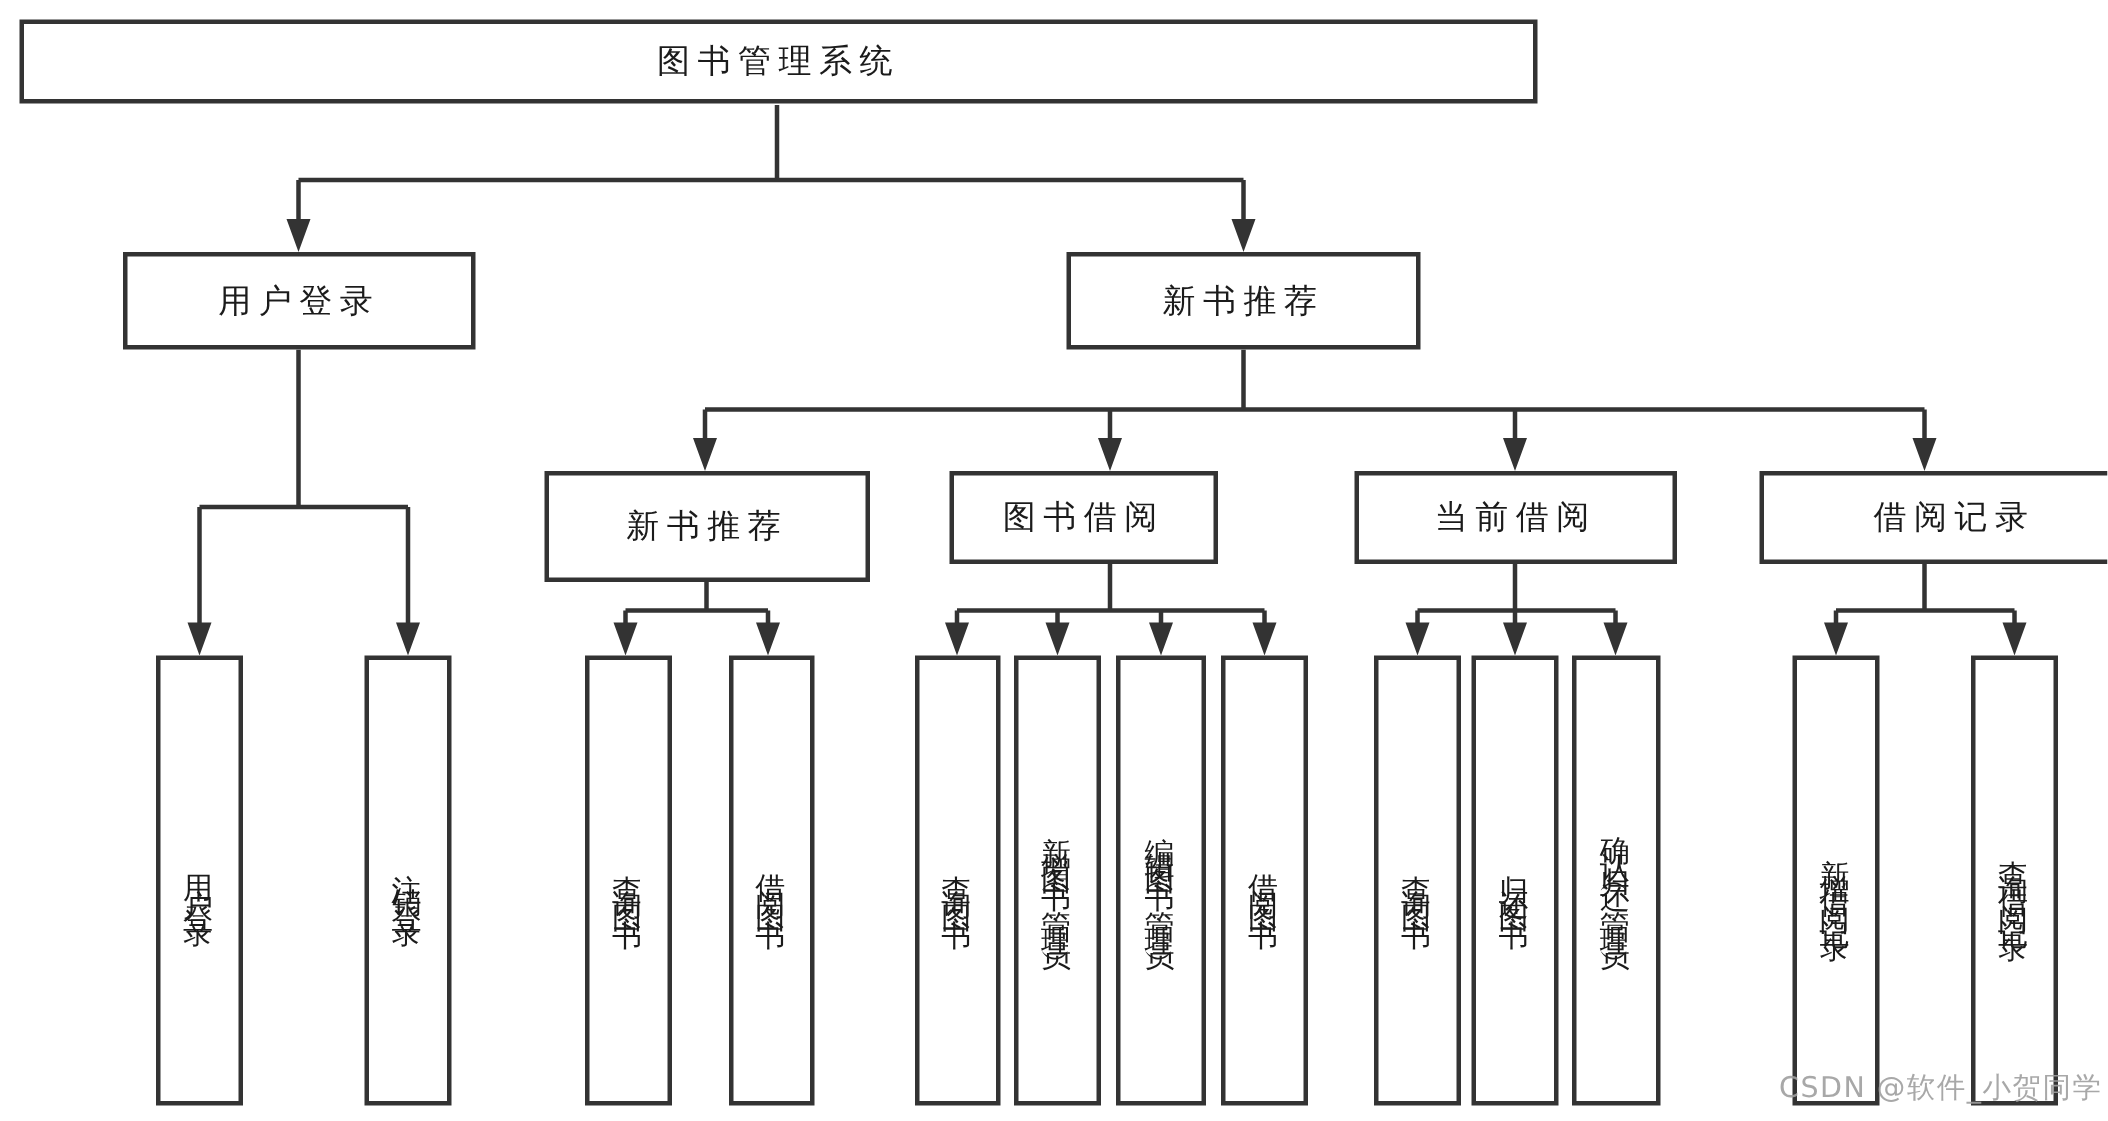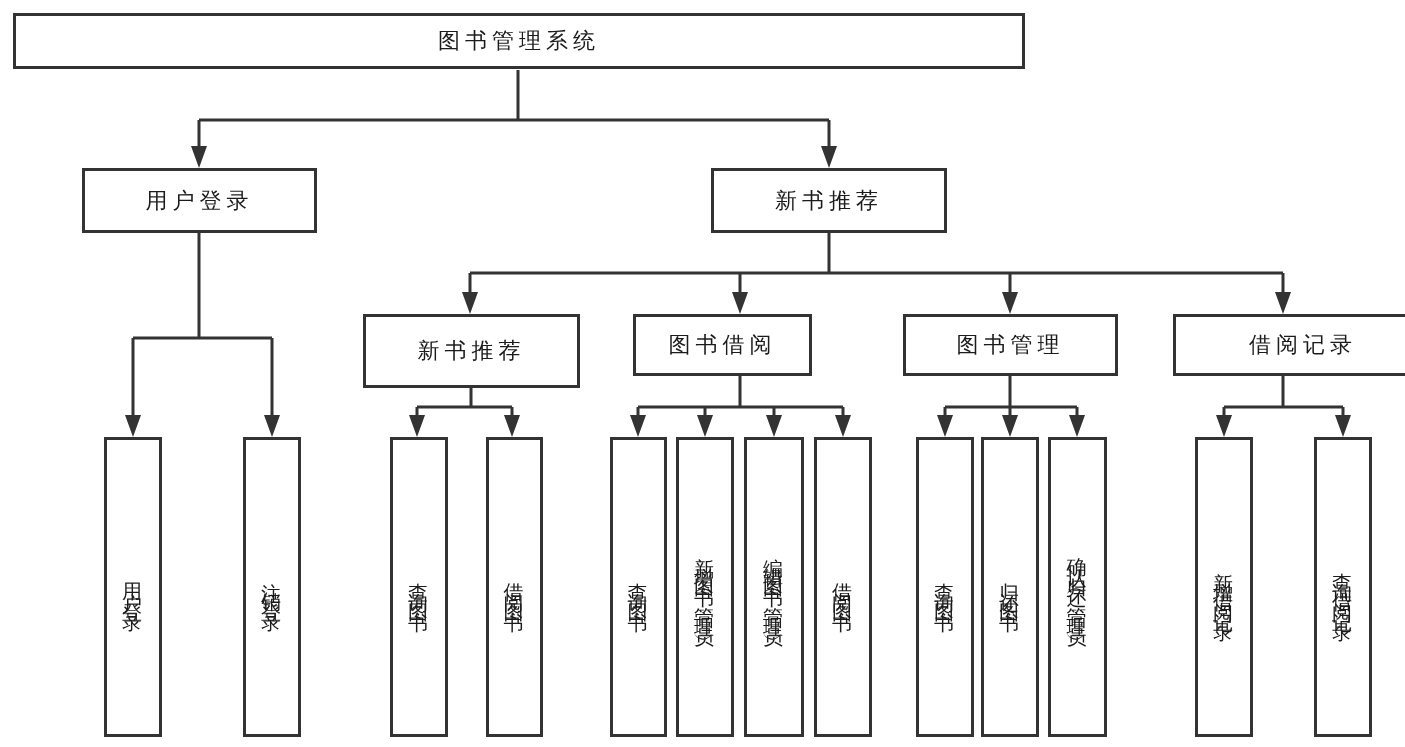--- a/index.html
+++ b/index.html
@@ -94,21 +94,21 @@
     <span class="h-label">新书推荐</span>
   </div>
 
   <div class="node" style="left:363px; top:314px; width:217px; height:74px;">
     <span class="h-label">新书推荐</span>
   </div>
   <div class="node" style="left:633px; top:314px; width:179px; height:62px;">
     <span class="h-label">图书借阅</span>
   </div>
   <div class="node" style="left:903px; top:314px; width:215px; height:62px;">
-    <span class="h-label">图书管理</span>
+    <span class="h-label">当前借阅</span>
   </div>
   <div class="node" style="left:1173px; top:314px; width:260px; height:62px;">
     <span class="h-label">借阅记录</span>
   </div>
 
   <div class="node" style="left:104px; top:437px; width:58px; height:300px;">
     <span class="v-label">用户登录</span>
   </div>
   <div class="node" style="left:243px; top:437px; width:58px; height:300px;">
     <span class="v-label">注销登录</span>
@@ -144,14 +144,15 @@
     <span class="v-label">确认归还（管理员）</span>
   </div>
 
   <div class="node" style="left:1195px; top:437px; width:58px; height:300px;">
     <span class="v-label">新增借阅记录</span>
   </div>
   <div class="node" style="left:1314px; top:437px; width:58px; height:300px;">
     <span class="v-label">查询借阅记录</span>
   </div>
 
+  <div class="watermark">CSDN @软件_小贺同学</div>
 
 </div>
 
 </body></html>

